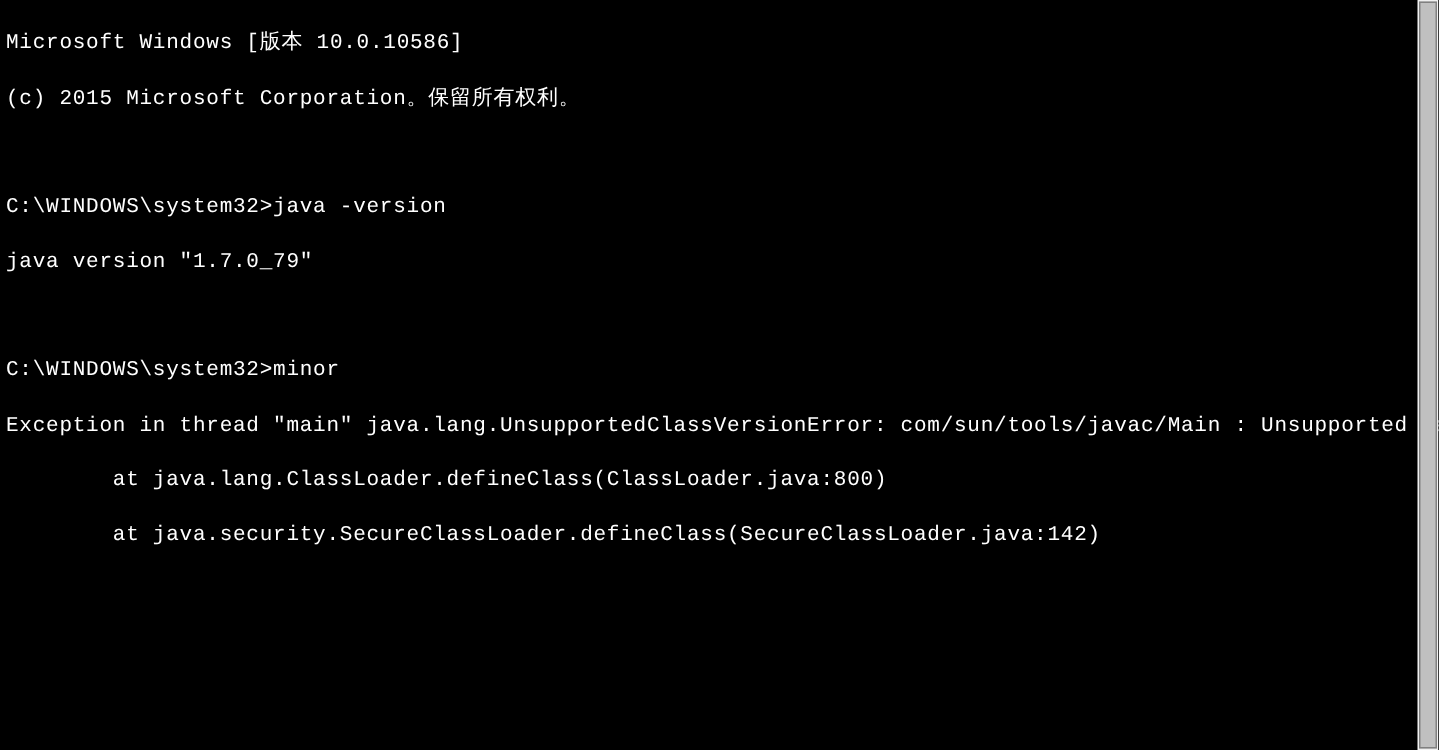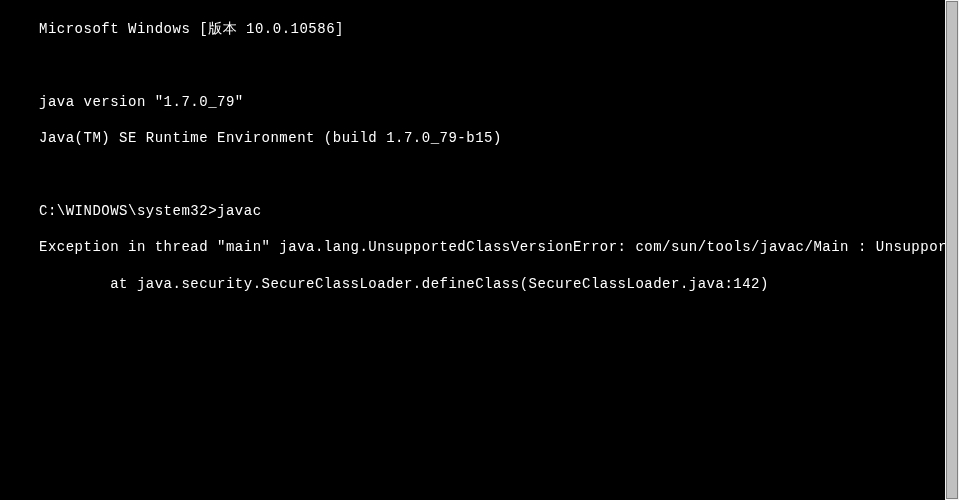--- a/index.html
+++ b/index.html
@@ -17,21 +17,20 @@
       height: 500px;
       overflow: hidden;
       position: relative;
     }
     .terminal {
       padding: 2px 4px;
       width: 874px;
       height: 100%;
       white-space: pre;
       letter-spacing: 0.5px;
-      margin-left: 35px;
     }
     .line {
       display: block;
     }
     .scrollbar {
       position: absolute;
       right: 0;
       top: 0;
       width: 14px;
       height: 500px;
@@ -45,26 +44,28 @@
       height: 498px;
       background: #c0c0c0;
       border: 1px solid #808080;
     }
   </style>
 </head>
 <body>
 
 <div class="terminal">
 <span class="line">Microsoft Windows [版本 10.0.10586]</span>
+<span class="line">(c) 2015 Microsoft Corporation。保留所有权利。</span>
 <span class="line"> </span>
+<span class="line"><span>C:\WINDOWS\system32&gt;</span><span>java -version</span></span>
 <span class="line">java version "1.7.0_79"</span>
-<span class="line">Java(TM) SE Runtime Environment (build 1.7.0_79-b15)</span>
 <span class="line"> </span>
-<span class="line"><span>C:\WINDOWS\system32&gt;</span><span>javac</span></span>
+<span class="line"><span>C:\WINDOWS\system32&gt;</span><span>minor</span></span>
 <span class="line">Exception in thread "main" java.lang.UnsupportedClassVersionError: com/sun/tools/javac/Main : Unsupported major.minor ve</span>
+<span class="line">        at java.lang.ClassLoader.defineClass(ClassLoader.java:800)</span>
 <span class="line">        at java.security.SecureClassLoader.defineClass(SecureClassLoader.java:142)</span>
 
 
 
 
 
 
 
 
 

